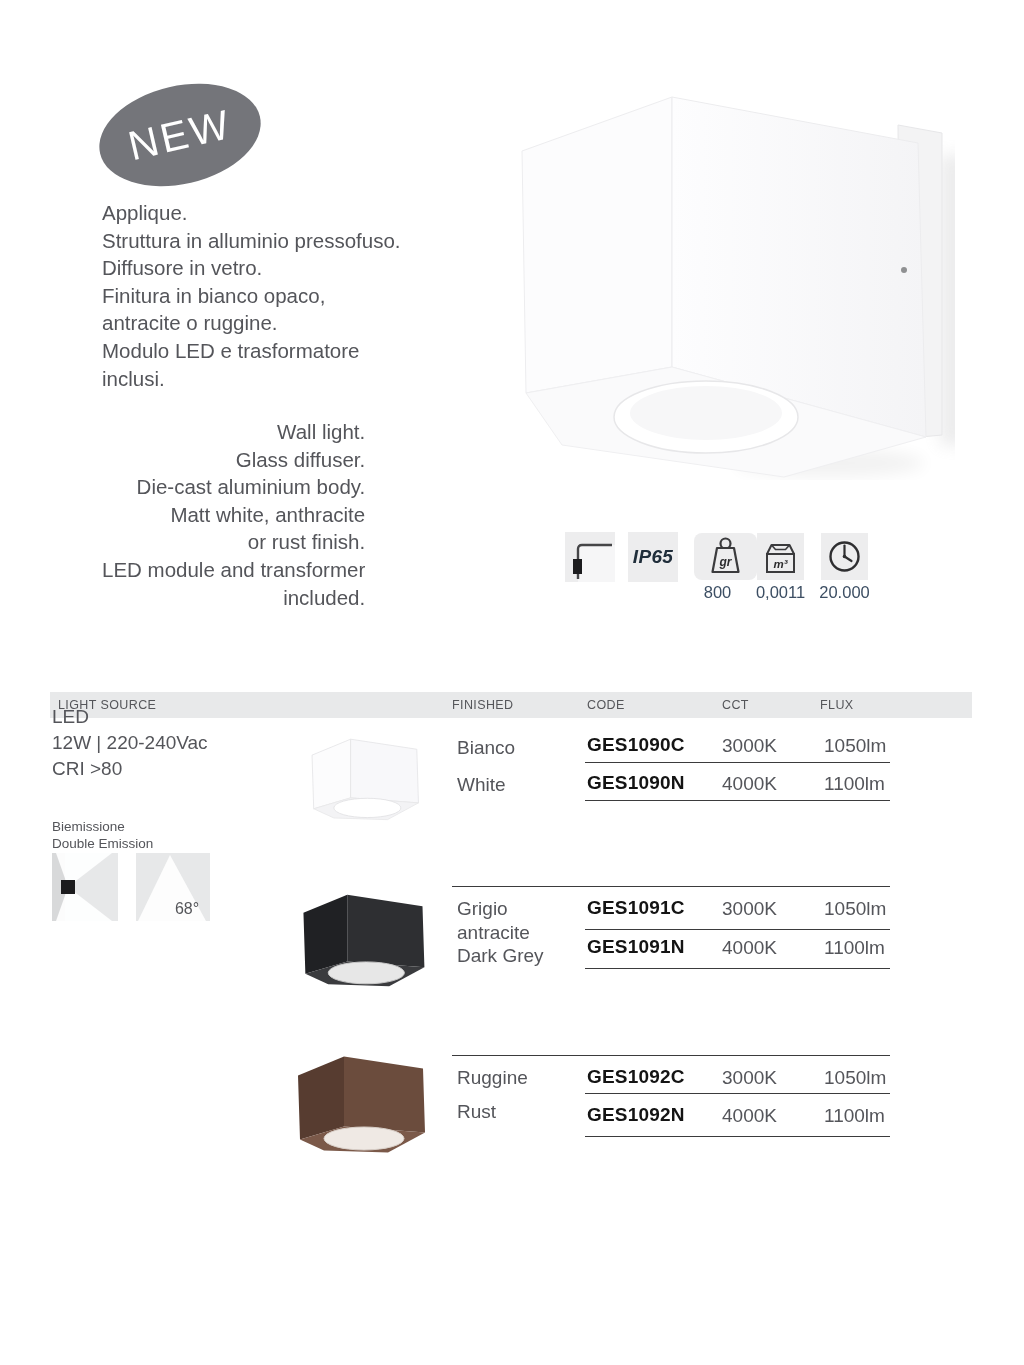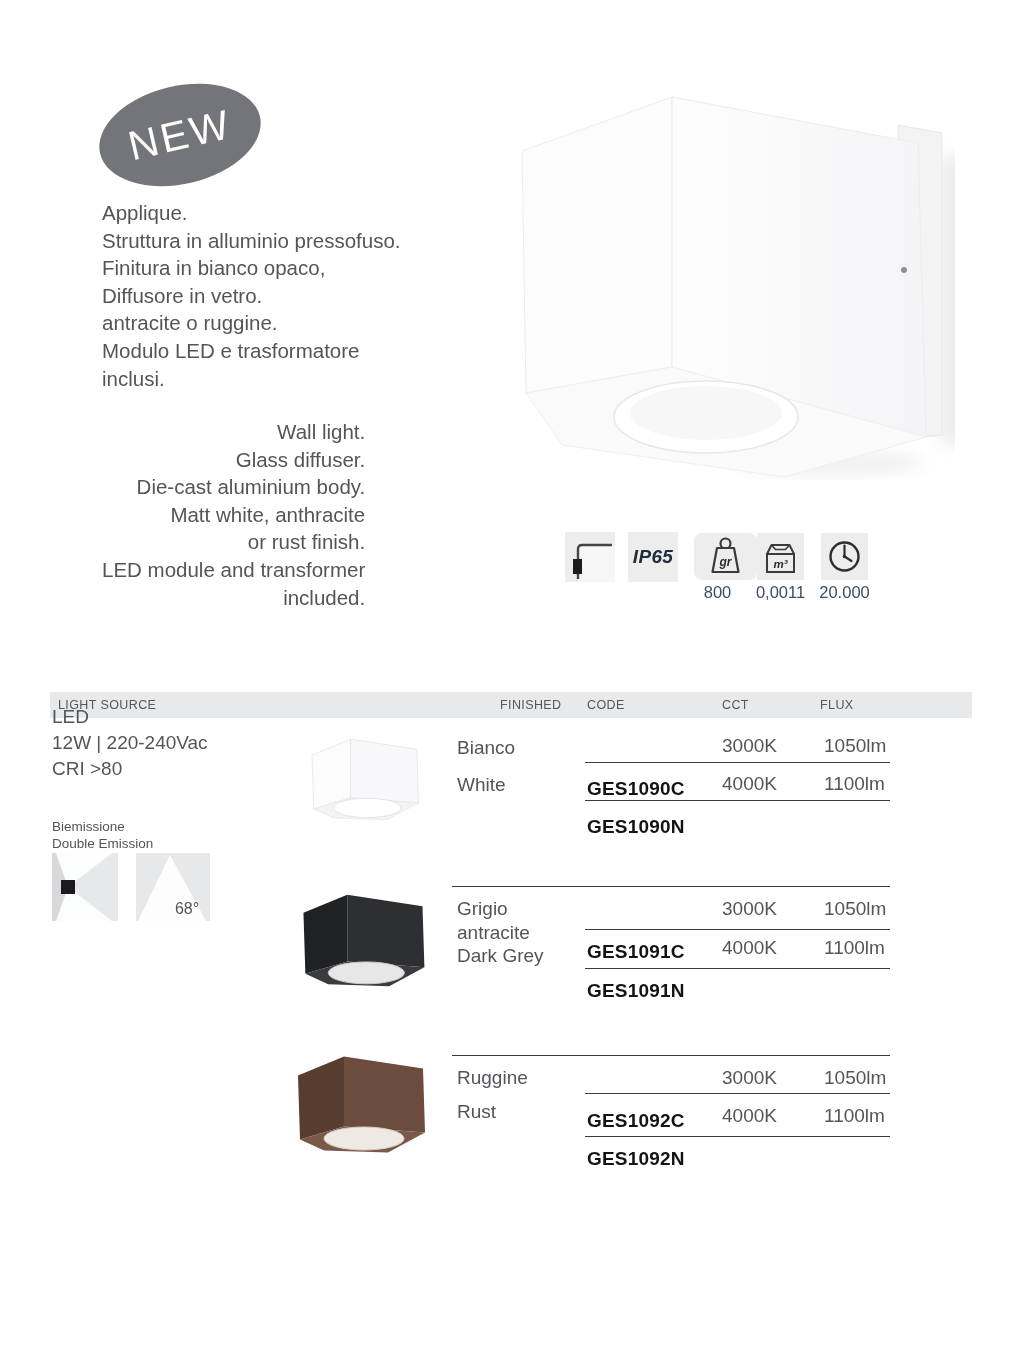--- a/index.html
+++ b/index.html
@@ -24,40 +24,40 @@
   .hdr-band{left:50px;top:692px;width:922px;height:26px;background:#e8e9ea;}
   .hdr-label{position:absolute;top:0;height:40px;line-height:26px;font-size:12.5px;
              color:#55565a;letter-spacing:.4px;white-space:nowrap;}
 
   
   .spec{font-size:19px;line-height:26px;color:#54555a;white-space:nowrap;}
   .spec-small{font-size:13.5px;line-height:17px;color:#54555a;white-space:nowrap;}
 
   
   .fin{font-size:19px;line-height:23.5px;color:#54555a;}
-  .code{font-size:19px;font-weight:bold;color:#141414;letter-spacing:.2px;white-space:nowrap;margin-top:44px;}
+  .code{font-size:19px;font-weight:bold;color:#141414;letter-spacing:.2px;white-space:nowrap;}
   .cval{font-size:19px;color:#54555a;white-space:nowrap;}
   .rule{height:1px;background:#3b3b3d;}
 
   svg text{font-family:"Liberation Sans","DejaVu Sans",sans-serif;}
 </style>
 </head>
 <body>
 
 <div class="page">
 
   <div class="abs badge">
     <span>NEW</span>
   </div>
 
   <div class="abs desc" style="top:199px;">
     <div>Applique.</div>
     <div>Struttura in alluminio pressofuso.</div>
+    <div>Diffusore in vetro.</div>
     <div>Finitura in bianco opaco,</div>
-    <div>Diffusore in vetro.</div>
     <div>antracite o ruggine.</div>
     <div>Modulo LED e trasformatore</div>
     <div>inclusi.</div>
   </div>
 
   <div class="abs desc" style="top:418px;text-align:right;">
     <div>Wall light.</div>
     <div>Glass diffuser.</div>
     <div>Die-cast aluminium body.</div>
     <div>Matt white, anthracite</div>
@@ -124,21 +124,21 @@
       <circle cx="23.5" cy="23.5" r="1.8" fill="#2e2e30"></circle>
     </svg>
   </div>
 
   <div class="abs icon-val" style="left:694px;top:583px;width:47px;">800</div>
   <div class="abs icon-val" style="left:751px;top:583px;width:59px;">0,0011</div>
   <div class="abs icon-val" style="left:815px;top:583px;width:59px;">20.000</div>
 
   <div class="abs hdr-band">
     <span class="hdr-label" style="left:8px;">LIGHT SOURCE</span>
-    <span class="hdr-label" style="left:402px;margin-left:48px;">FINISHED</span>
+    <span class="hdr-label" style="left:402px;">FINISHED</span>
     <span class="hdr-label" style="left:537px;">CODE</span>
     <span class="hdr-label" style="left:672px;">CCT</span>
     <span class="hdr-label" style="left:770px;">FLUX</span>
   </div>
 
   <div class="abs spec" style="left:52px;top:704px;">
     <div>LED</div>
     <div>12W | 220-240Vac</div>
     <div>CRI &gt;80</div>
   </div>

